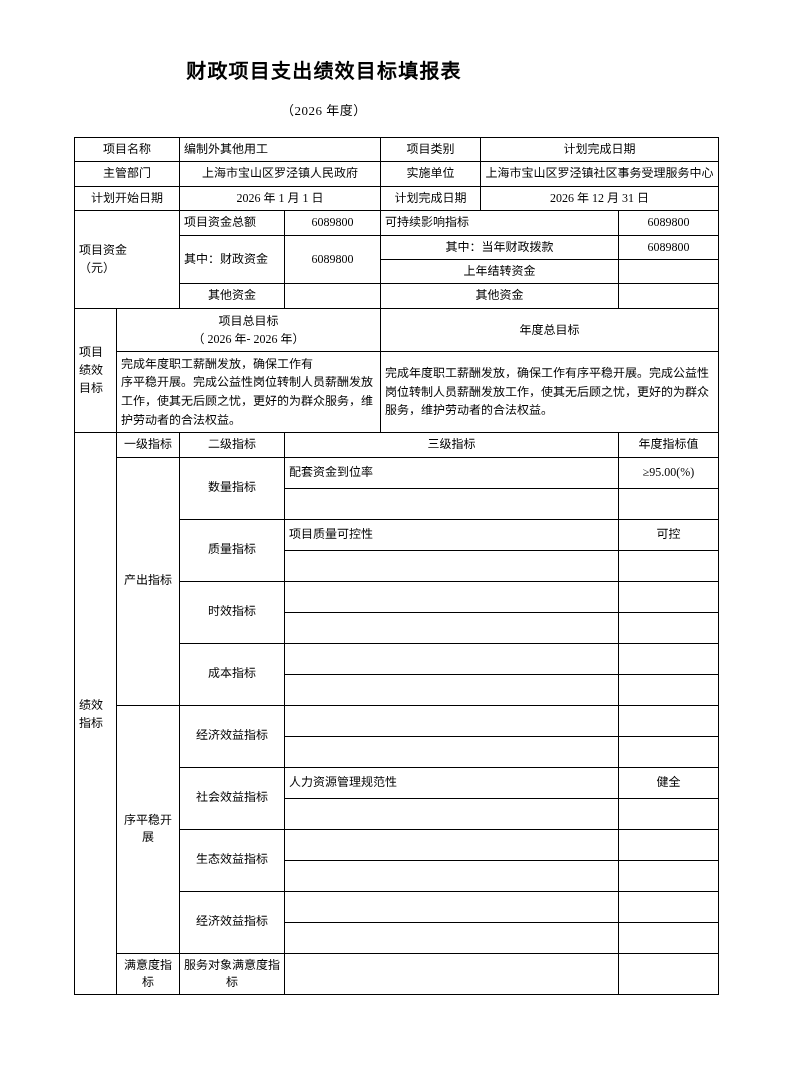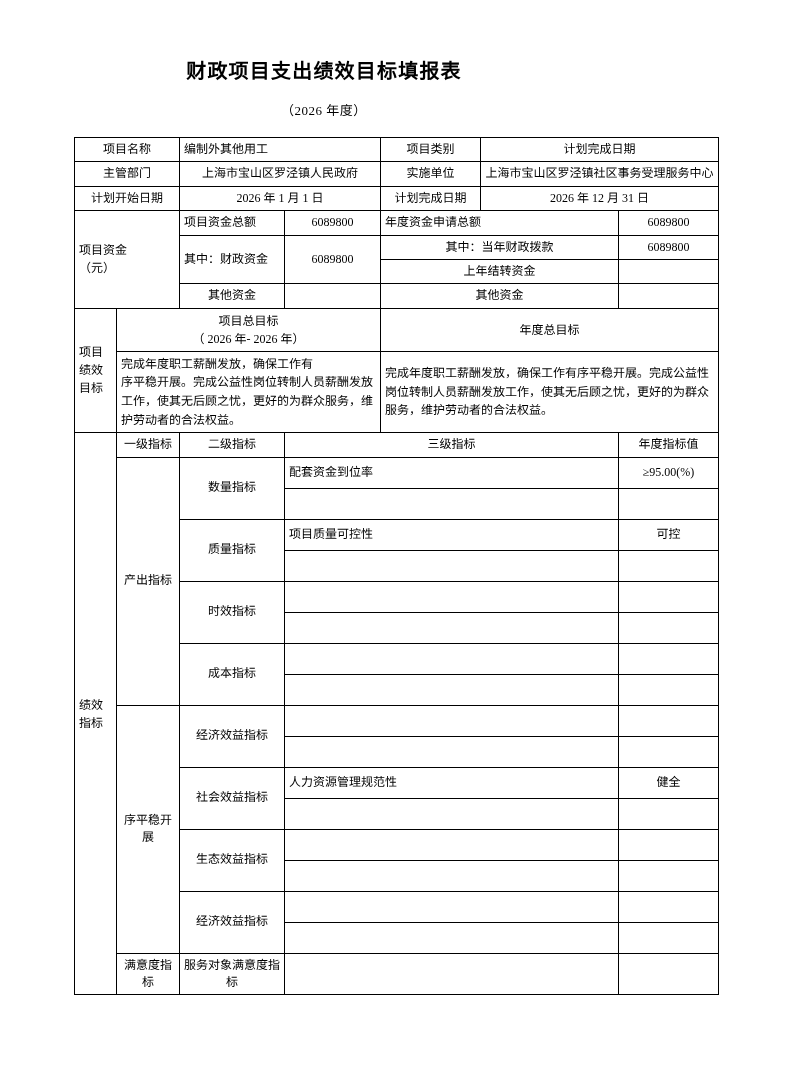--- a/index.html
+++ b/index.html
@@ -129,21 +129,21 @@
           <td class="c" colspan="2">2026 年 1 月 1 日</td>
           <td class="c">计划完成日期</td>
           <td class="c" colspan="2">2026 年 12 月 31 日</td>
         </tr>
 
         <tr>
           <td class="vert-label" colspan="2" rowspan="4">项目资金
 （元）</td>
           <td class="l pad-l">项目资金总额</td>
           <td class="c">6089800</td>
-          <td class="l pad-l" colspan="2">年度资金申请总额</td>
+          <td class="l pad-l" colspan="2">可持续影响指标</td>
           <td class="c">6089800</td>
         </tr>
 
         <tr>
           <td class="l pad-l" rowspan="2">其中：财政资金</td>
           <td class="c" rowspan="2">6089800</td>
           <td class="c" colspan="2">其中：当年财政拨款</td>
           <td class="c">6089800</td>
         </tr>
 

